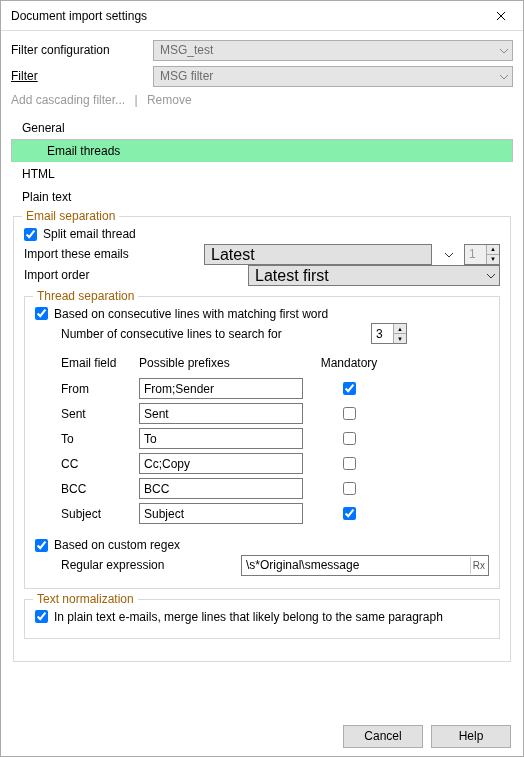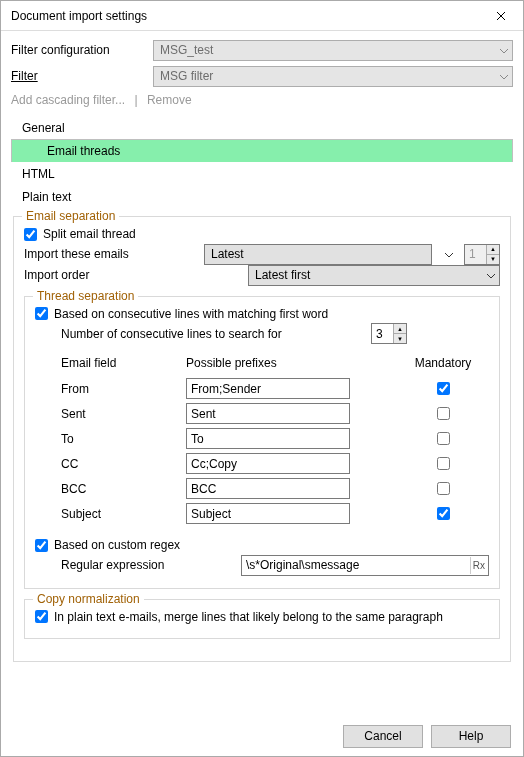--- a/index.html
+++ b/index.html
@@ -89,21 +89,21 @@
   }
   .chk { display: inline-flex; align-items: center; gap: 6px; }
   input[type=checkbox] { width: 13px; height: 13px; margin: 0;}
   .frow { display: flex; align-items: center; }
   .frow .flbl { width: 180px; }
   select.win, .selectlike {
     height: 21px;
     border: 1px solid #7a7a7a;
     background: #e1e1e1;
     padding: 0 18px 0 6px;
-    font-family: inherit; font-size: 12px;
+    font-family: inherit; font-size: 16px;
     appearance: none;
     position: relative;
   }
   .selectwrap { position: relative; display: inline-block; }
   .selectwrap .chev {
     position: absolute; right: 5px; top: 50%; transform: translateY(-50%);
     pointer-events: none; color: #333;
   }
   input.spin {
     width: 36px; height: 21px;
@@ -118,21 +118,21 @@
   }
   .spinwrap .sbtn {
     flex:1; border-left:1px solid #aaa;
     display:flex; align-items:center; justify-content:center;
     background:#e9e9e9; cursor:pointer; font-size:6px; line-height:1;
   }
   .spinwrap .sbtn:first-child{border-bottom:1px solid #aaa;}
   .spin-disabled { background:#efefef; color:#999; border-color:#bbb; }
   
   .ptbl { margin: 12px 0 0 26px; }
-  .ptbl .hdr, .ptbl .prow { display:flex; align-items:center; margin-bottom:4px;gap:47px;}
+  .ptbl .hdr, .ptbl .prow { display:flex; align-items:center; margin-bottom:4px;}
   .ptbl .c1 { width: 78px; }
   .ptbl .c2 { width: 170px; }
   .ptbl .c3 { width: 80px; text-align:center; display:flex; justify-content:center;}
   .ptbl .hdr { margin-bottom: 8px; }
   .ptbl input[type=text]{
     width: 164px; height: 21px;
     border: 1px solid #7a7a7a;
     padding: 0 4px;
     font: inherit;
   }
@@ -350,21 +350,21 @@
           <div style="width:180px">Regular e<span class="u">x</span>pression</div>
           <div class="reginput-wrap">
             <input class="reginput" value="\s*Original\smessage" style="">
             <span class="rx">Rx</span>
           </div>
         </div>
       </div>
 
       
       <div class="fs nested-fs">
-        <div class="legend">Copy normalization</div>
+        <div class="legend">Text normalization</div>
         <label class="chk">
           <input type="checkbox" id="cb-merge" checked="" style="">
           <span>In plain text e-mails, merge lines that likely belong to the same paragraph</span>
         </label>
       </div>
 
     </div>
 
   </div>
 </div>

